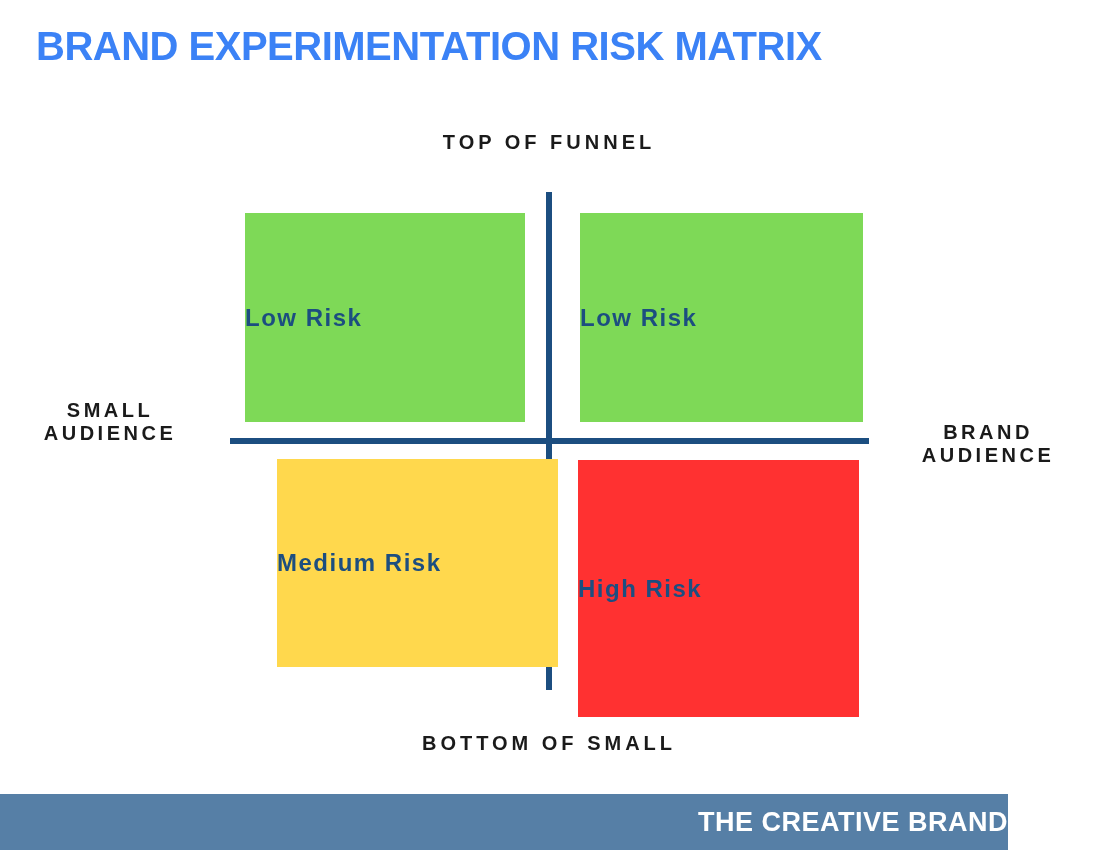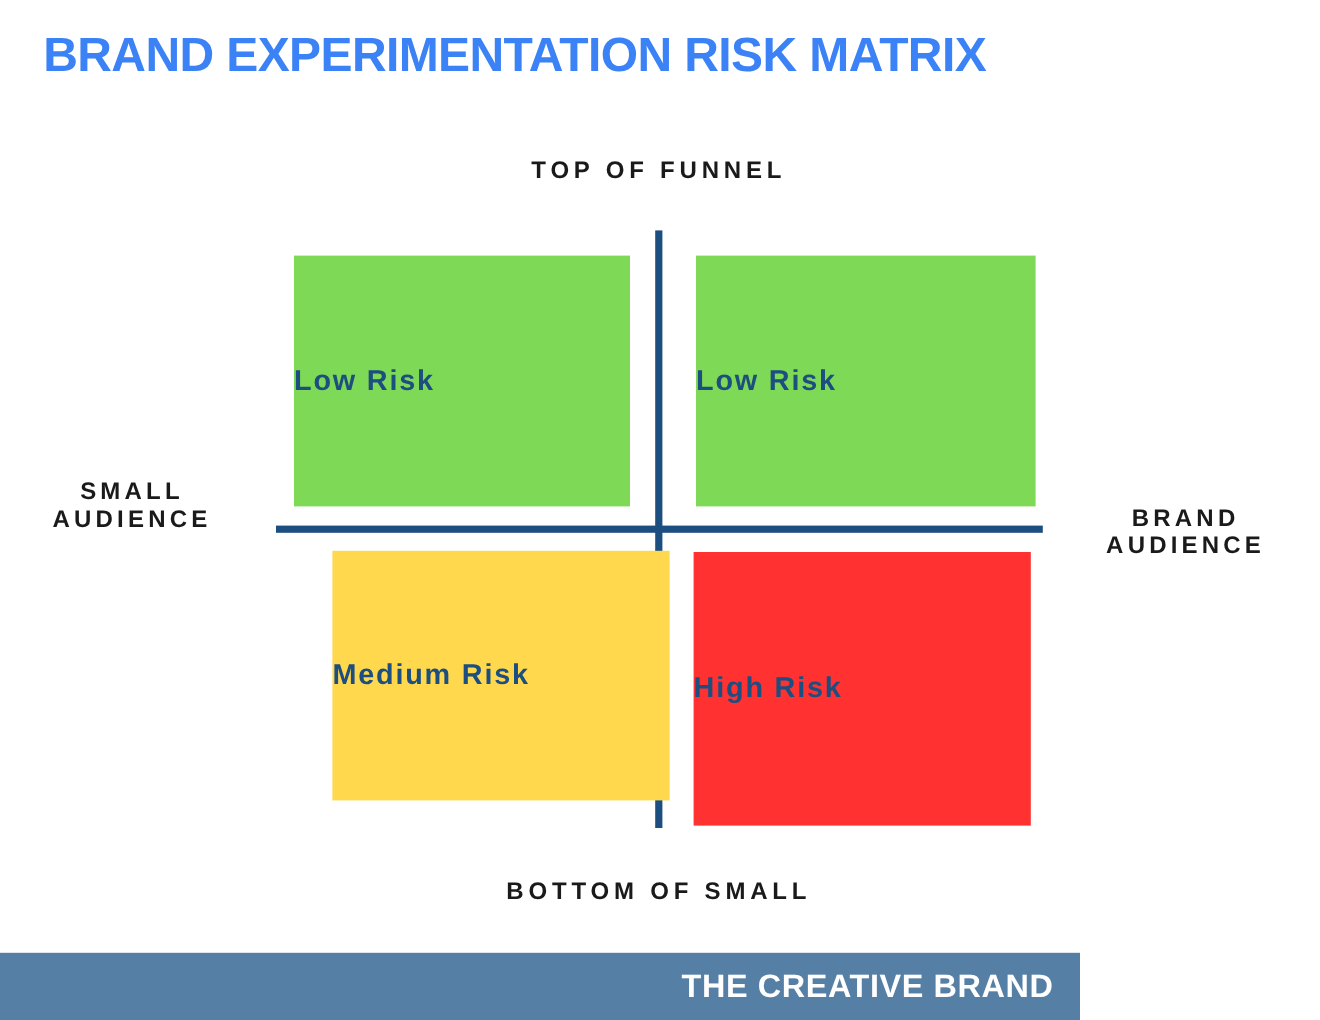--- a/index.html
+++ b/index.html
@@ -54,32 +54,31 @@
   }
   .quadrant .quadrant-label {
     font-size: 24px;
     font-weight: 600;
     letter-spacing: 1.5px;
     color: #1C4E80;
   }
   .quadrant.q-top-left     { left: 245px; top: 213px; width: 280px; height: 209px; }
   .quadrant.q-top-right    { left: 580px; top: 213px; width: 283px; height: 209px; }
   .quadrant.q-bottom-left  { left: 246px; top: 459px; width: 281px; height: 208px; margin-left: 31px; }
-  .quadrant.q-bottom-right { left: 578px; top: 460px; width: 281px; height: 228px; }
+  .quadrant.q-bottom-right { left: 578px; top: 460px; width: 281px; height: 257px; }
 
   .footer-bar {
     position: absolute;
     left: 0;
     top: 794px;
-    width: 900px;
+    width: 1008px;
     height: 56px;
     display: flex;
     align-items: center;
     justify-content: flex-end;
-    padding-right: 22px;
   }
   .footer-brand {
     color: #ffffff;
     font-size: 27px;
     font-weight: 800;
     letter-spacing: 0.5px;
     white-space: nowrap;
   }
 </style>
 </head>

